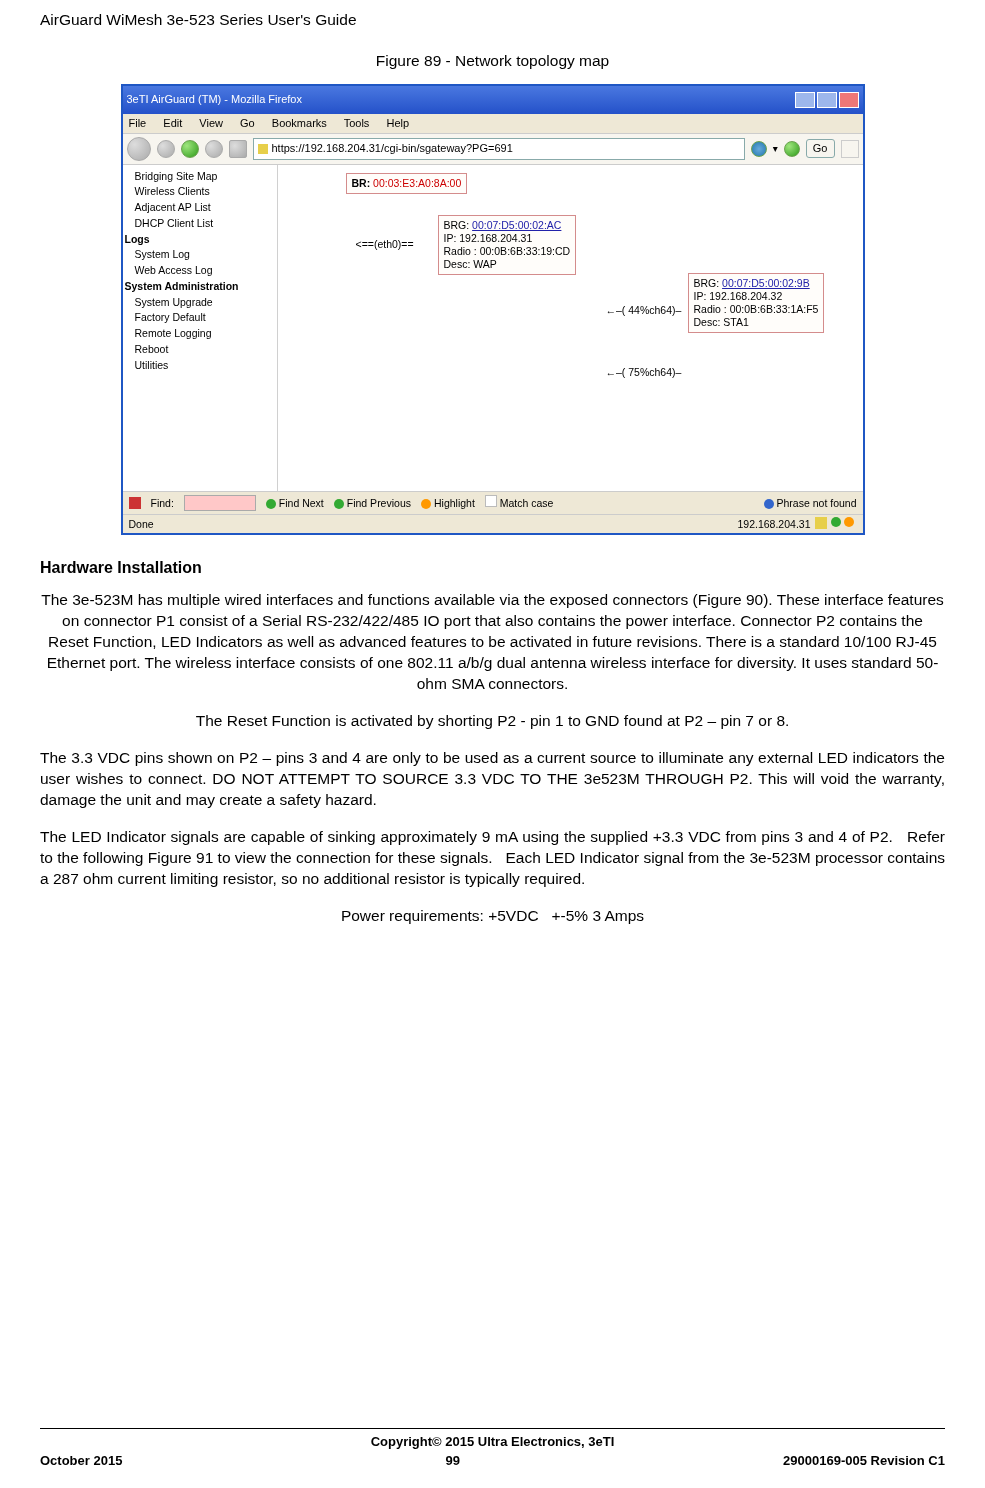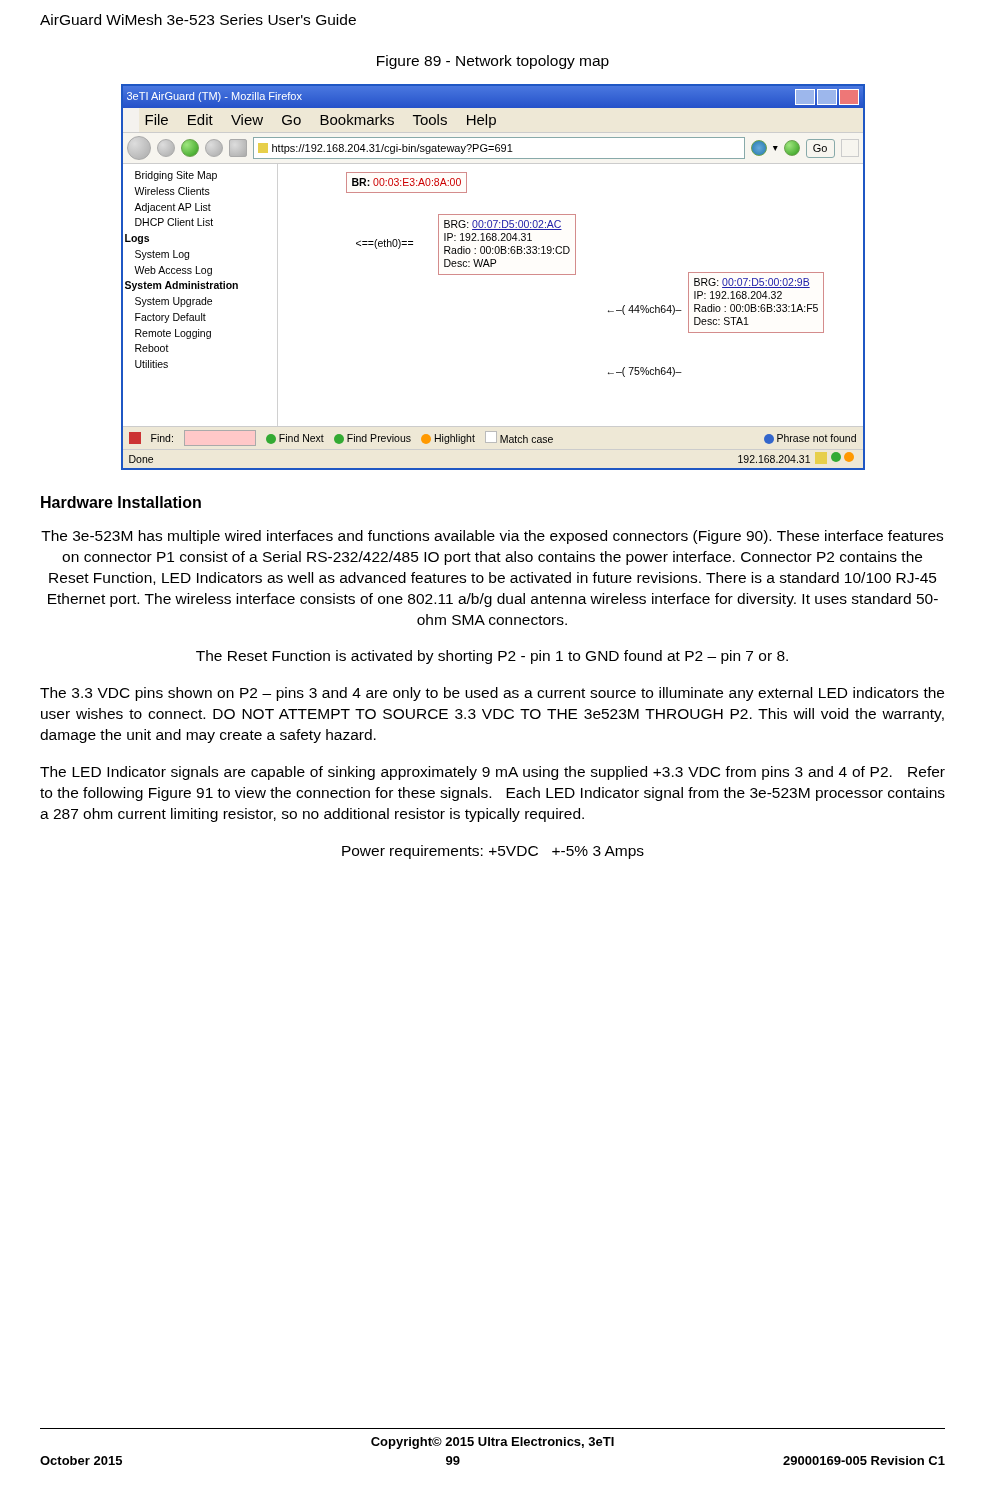--- a/index.html
+++ b/index.html
@@ -29,34 +29,33 @@
     .screenshot {
       display: block;
       margin: 0 auto 22px auto;
       width: 740px;
       border: 2px solid #1f57c4;
       background: #f4f2ee;
       font-family: Tahoma, Arial, sans-serif;
       font-size: 11px;
     }
     .ss-titlebar {
-      height: 22px;
+      height: 28px;
       background: linear-gradient(#4a78e0, #2451c9);
       display: flex;
       align-items: center;
       padding: 0 4px;
       color: #fff;
     }
     .ss-titlebar .spacer { flex: 1; }
     .ss-wbtn { width: 18px; height: 14px; margin-left: 2px; background:#9db7ec; border:1px solid #fff; }
     .ss-menu {
       background:#eee8d6;
       padding:2px 6px;
-      font-size:15px;
-      margin-left:16px;
+      font-size:11px;
     }
     .ss-menu span { margin-right:14px; }
     .ss-toolbar {
       background:#f7f5ef;
       border-top:1px solid #ccc;
       border-bottom:1px solid #ccc;
       padding:3px 4px;
       display:flex;
       align-items:center;
       gap:6px;
@@ -73,21 +72,21 @@
     }
     .ss-lock {width:10px;height:10px;background:#e7cf4a;margin-right:4px;}
     .ss-go { border:1px solid #8aa; padding:1px 6px; border-radius:3px; background:#f7f5ef;}
     .ss-body { display:flex; background:#fff;gap:48px; }
     .ss-side {
       width:150px; background:#fff; border-right:1px solid #d0d0d0;
       padding:4px 2px; font-size:10.5px; line-height:1.5;
     }
     .ss-side .b { font-weight:bold;}
     .ss-side .i { padding-left:10px;}
-    .ss-main { flex:1; position:relative; height:262px; }
+    .ss-main { flex:1; position:relative; height:326px; }
     .brbox {
       position:absolute; border:1px solid #d48c8c; padding:3px 5px;
       background:#fffdfa; font-size:10.5px; line-height:1.25;
     }
     .red { color:#c00; }
     .blue { color:#22a; text-decoration:underline; }
     .arrowlabel {position:absolute; font-size:10.5px;}
     .ss-findbar {
       border-top:1px solid #ccc; background:#eee8d6; padding:3px 6px;
       display:flex; align-items:center; gap:10px; font-size:10.5px;

